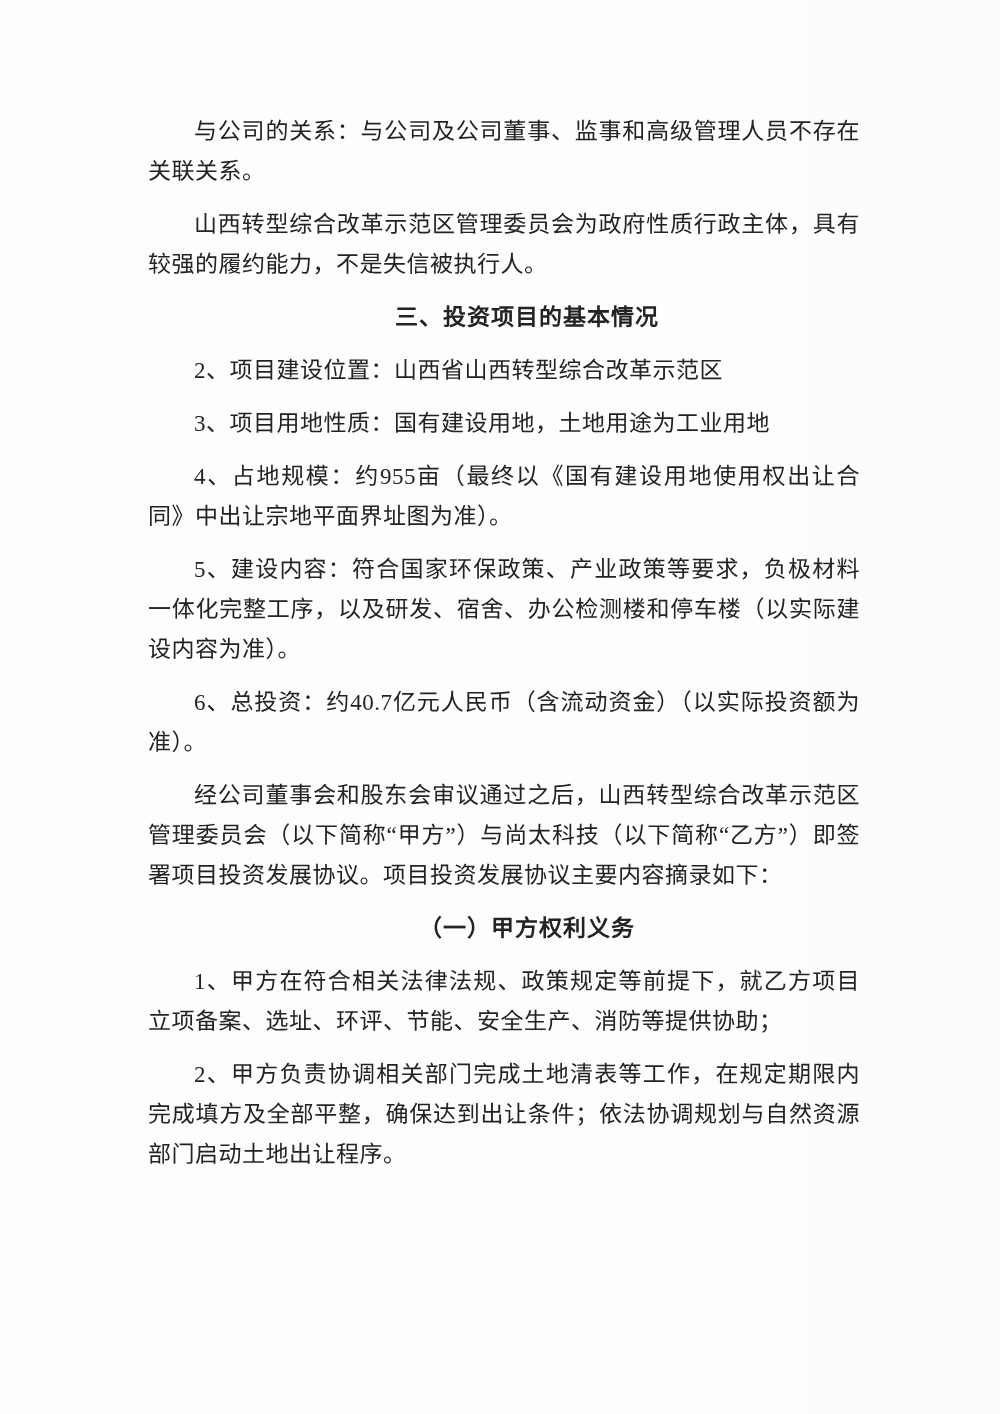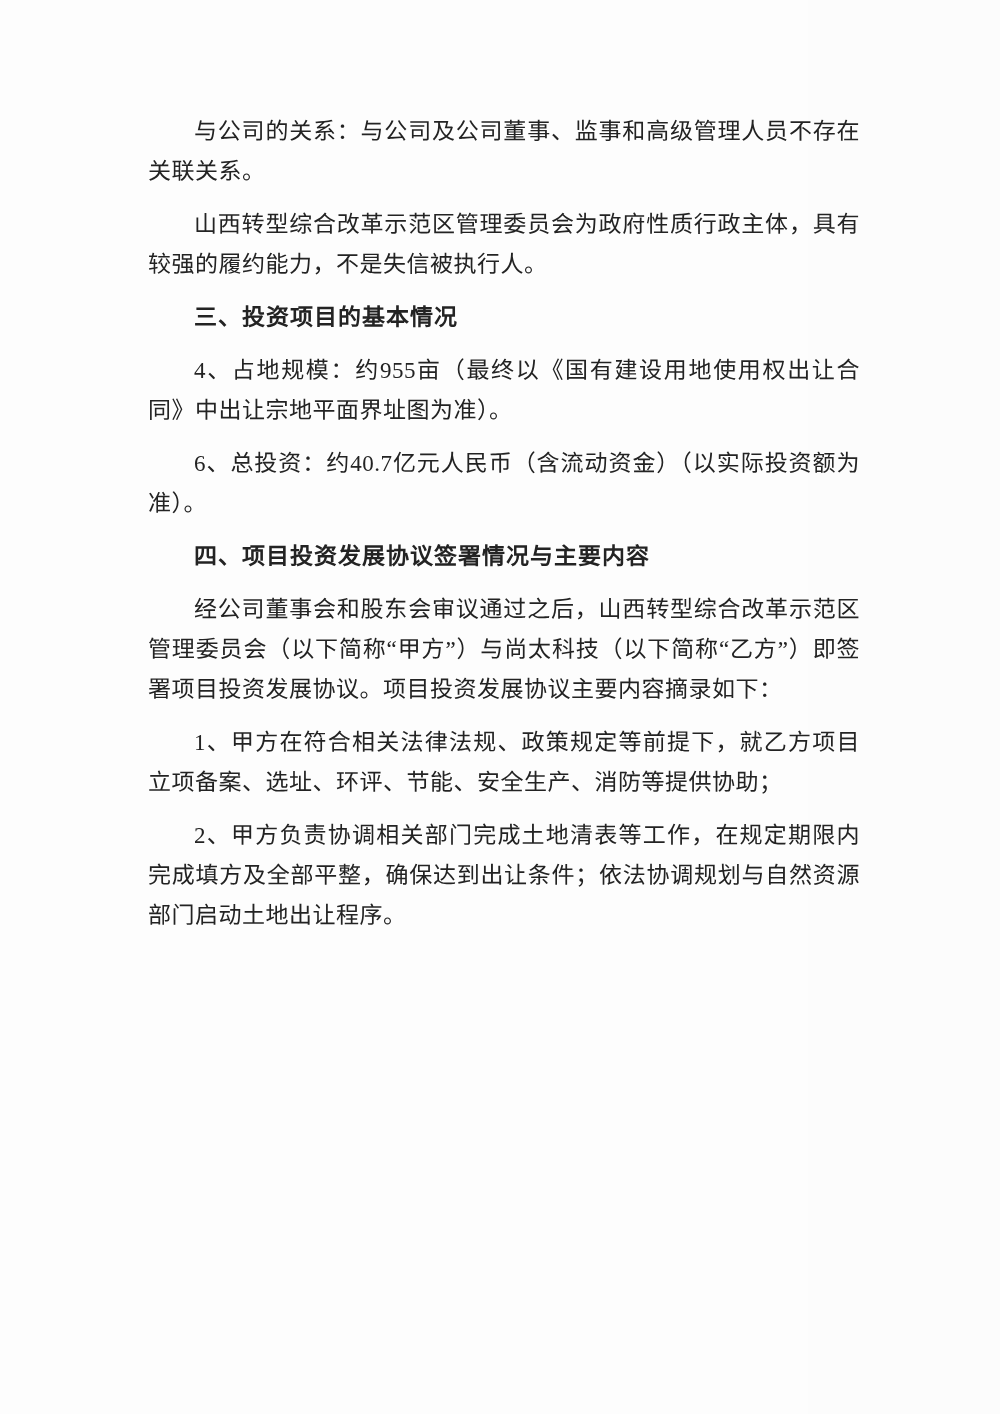--- a/index.html
+++ b/index.html
@@ -32,42 +32,45 @@
     font-size: 23px;
     line-height: 40px;
     margin: 0 0 13px 0;
     text-align: justify;
     text-indent: 2em;
     letter-spacing: 0.5px;
     word-break: break-all;
   }
   .heading {
     font-weight: bold;
-    text-align: left;
+    text-align: center;
     letter-spacing: 1px;
   }
   
   .content > :last-child { margin-bottom: 0; }
 </style>
 </head>
 <body>
 
 <div class="page">
   <div class="content">
 
     <p class="para">与公司的关系：与公司及公司董事、监事和高级管理人员不存在关联关系。</p>
     <p class="para">山西转型综合改革示范区管理委员会为政府性质行政主体，具有较强的履约能力，不是失信被执行人。</p>
 
     <h2 class="heading">三、投资项目的基本情况</h2>
 
+    <p class="para">2、项目建设位置：山西省山西转型综合改革示范区</p>
+    <p class="para">3、项目用地性质：国有建设用地，土地用途为工业用地</p>
     <p class="para">4、占地规模：约955亩（最终以《国有建设用地使用权出让合同》中出让宗地平面界址图为准）。</p>
+    <p class="para">5、建设内容：符合国家环保政策、产业政策等要求，负极材料一体化完整工序，以及研发、宿舍、办公检测楼和停车楼（以实际建设内容为准）。</p>
     <p class="para">6、总投资：约40.7亿元人民币（含流动资金）（以实际投资额为准）。</p>
 
-    <h2 class="heading">四、项目投资发展协议签署情况与主要内容</h2>
 
     <p class="para">经公司董事会和股东会审议通过之后，山西转型综合改革示范区管理委员会（以下简称“甲方”）与尚太科技（以下简称“乙方”）即签署项目投资发展协议。项目投资发展协议主要内容摘录如下：</p>
 
+    <h2 class="heading">（一）甲方权利义务</h2>
 
     <p class="para">1、甲方在符合相关法律法规、政策规定等前提下，就乙方项目立项备案、选址、环评、节能、安全生产、消防等提供协助；</p>
     <p class="para">2、甲方负责协调相关部门完成土地清表等工作，在规定期限内完成填方及全部平整，确保达到出让条件；依法协调规划与自然资源部门启动土地出让程序。</p>
 
   </div>
 </div>
 
 </body></html>

